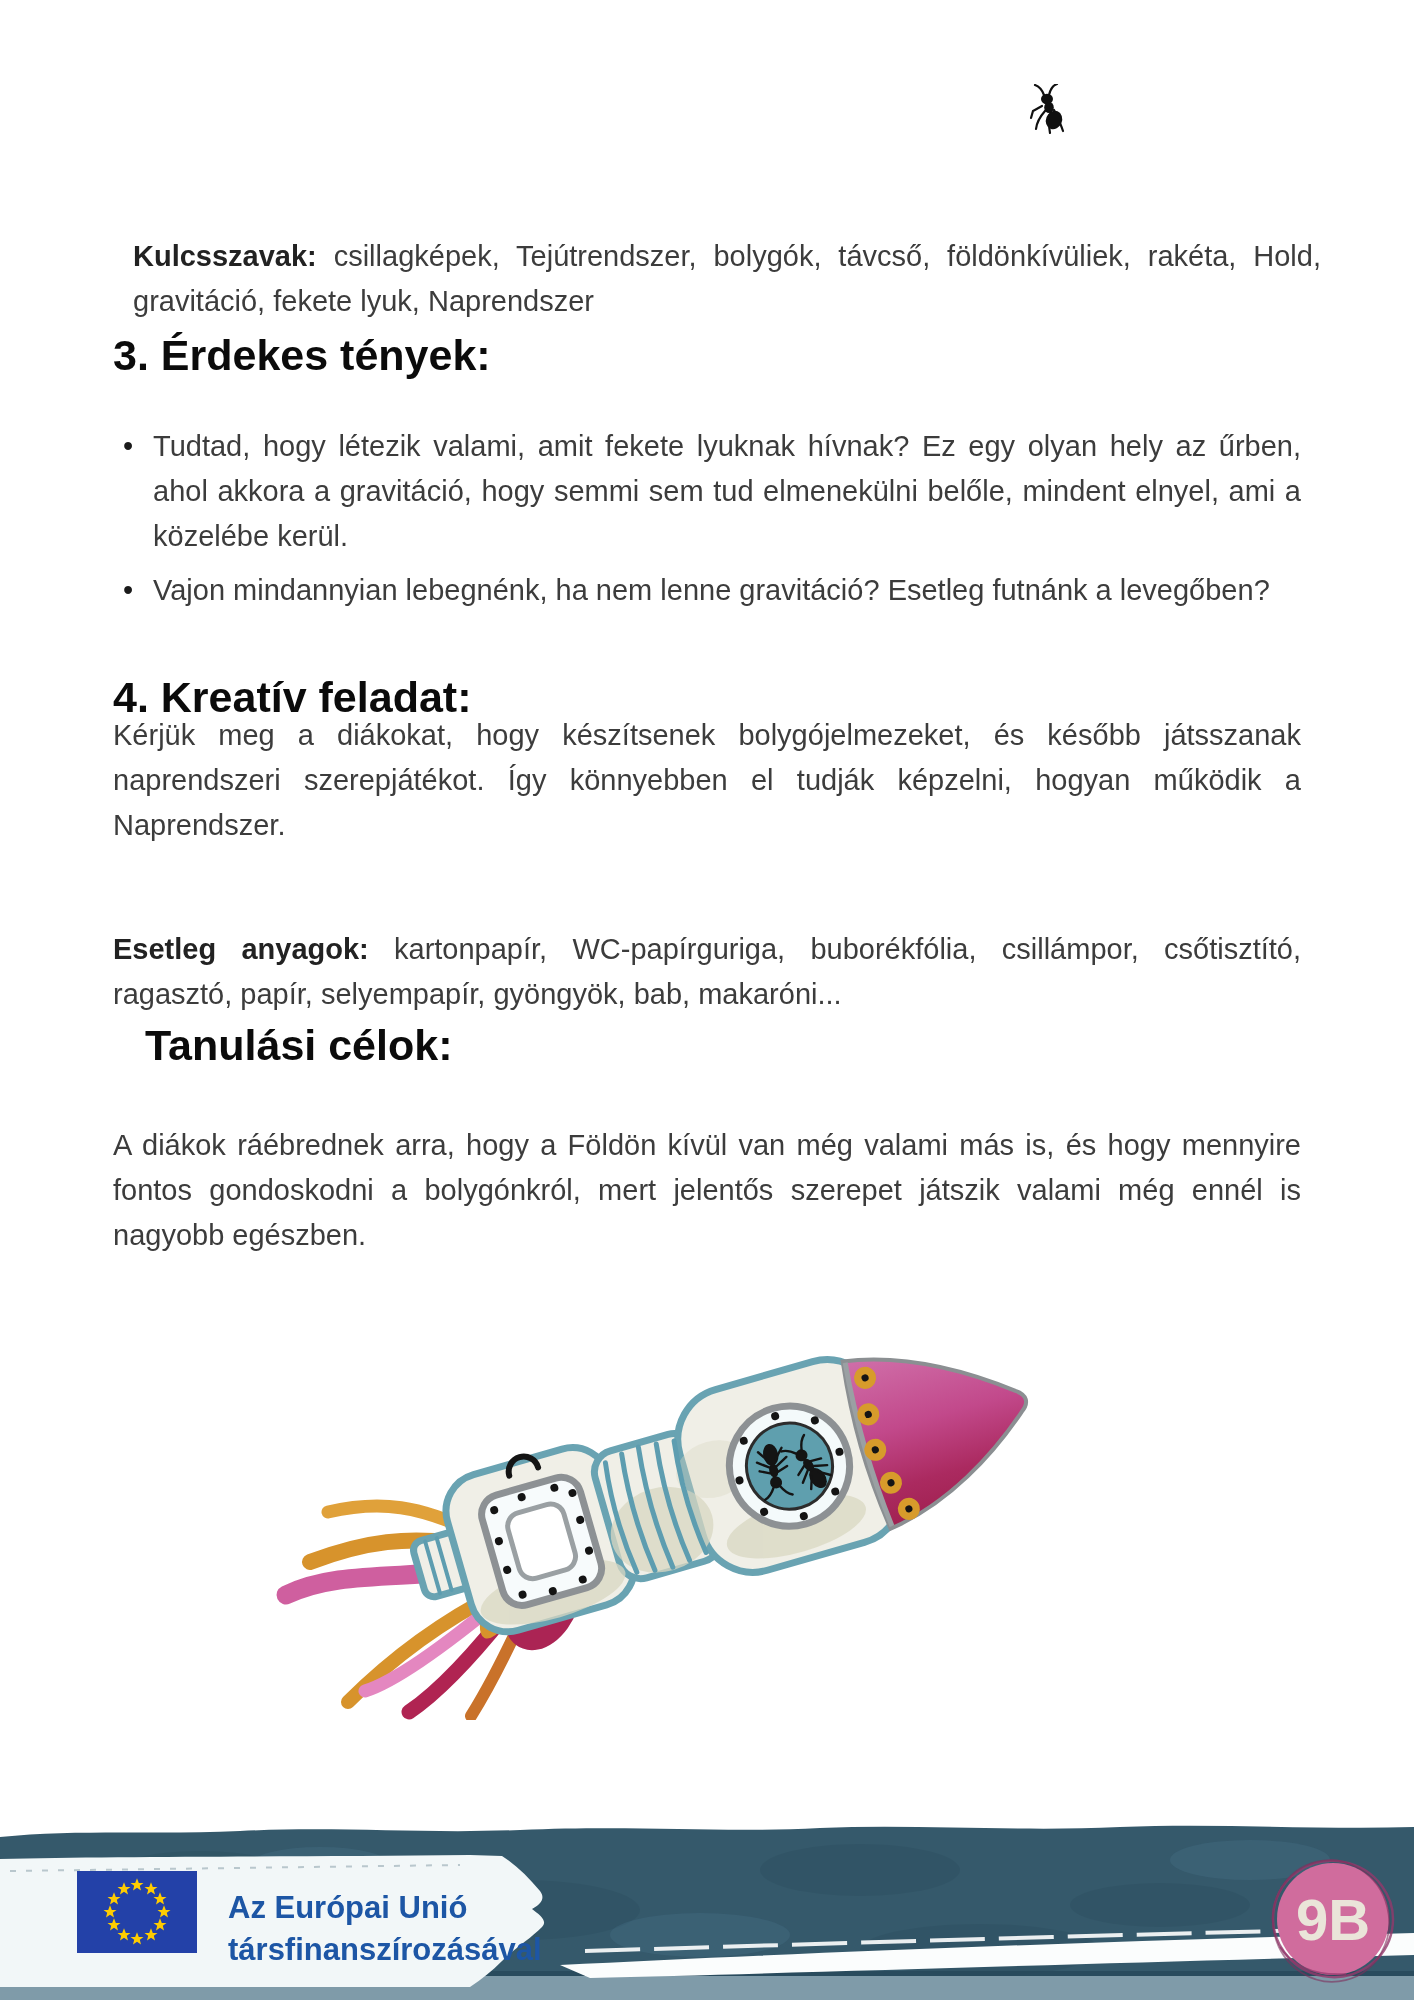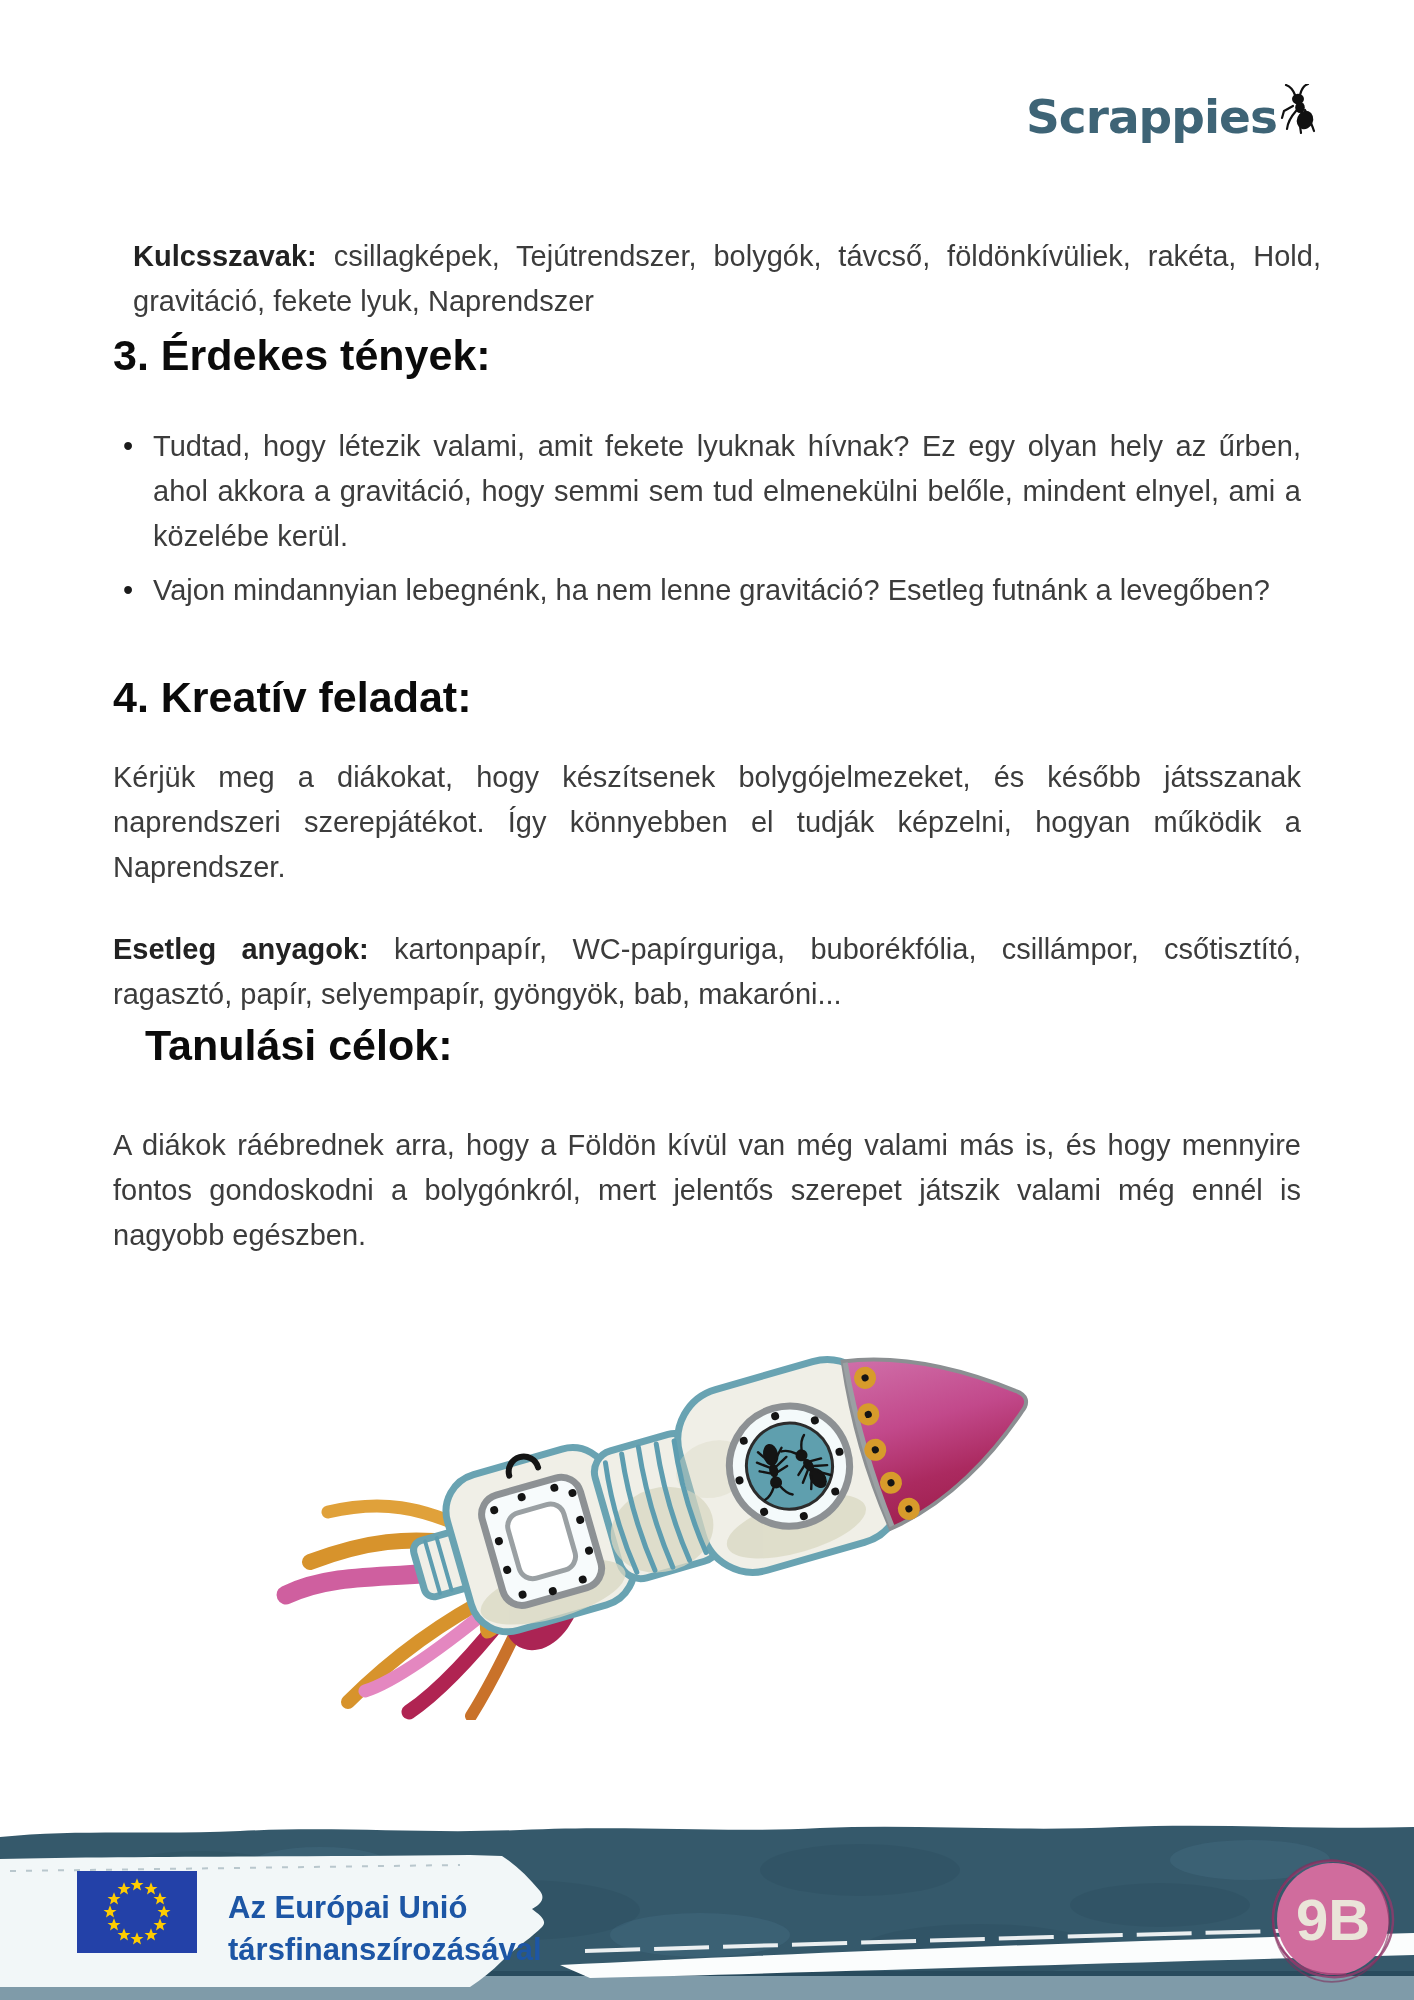--- a/index.html
+++ b/index.html
@@ -40,21 +40,20 @@
   .footer-wrap { position:absolute; left:0; top:1815px; width:1414px; height:185px; }
   .footer-wrap text { font-family:"Liberation Sans", sans-serif; }
   .badge-text { font-family:"DejaVu Sans", sans-serif; }
 </style>
 </head>
 <body>
 
 <div class="page">
 
   <div class="logo">
-    <span class="logo-text">Scrappies</span>
     <svg class="ant-svg" width="42" height="52" viewBox="0 0 42 52">
       <g fill="none" stroke="#101010" stroke-width="2.2" stroke-linecap="round">
         <path d="M16,11 Q13,3 7,1"></path>
         <path d="M21,11 Q23,2 29,0"></path>
         <path d="M14,22 L5,27 L3,34"></path>
         <path d="M17,27 Q9,36 8,45"></path>
         <path d="M23,28 Q20,40 22,49"></path>
         <path d="M26,26 Q32,38 35,47"></path>
       </g>
       <ellipse cx="19" cy="15" rx="6" ry="5.2" fill="#101010"></ellipse>
@@ -65,21 +64,21 @@
 
   <p class="copy" style="top:205px;margin-left:20px;"><strong>Kulcsszavak:</strong> <span>csillagképek, Tejútrendszer, bolygók, távcső, földönkívüliek, rakéta, Hold, gravitáció, fekete lyuk, Naprendszer</span></p>
 
   <h2 class="sec" style="top:332px;">3. Érdekes tények:</h2>
   <ul class="facts copy" style="top:424px;">
     <li>Tudtad, hogy létezik valami, amit fekete lyuknak hívnak? Ez egy olyan hely az űrben, ahol akkora a gravitáció, hogy semmi sem tud elmenekülni belőle, mindent elnyel, ami a közelébe kerül.</li>
     <li>Vajon mindannyian lebegnénk, ha nem lenne gravitáció? Esetleg futnánk a levegőben?</li>
   </ul>
 
   <h2 class="sec" style="top:674px;">4. Kreatív feladat:</h2>
-  <p class="copy" style="top:726px;">Kérjük meg a diákokat, hogy készítsenek bolygójelmezeket, és később játsszanak naprendszeri szerepjátékot. Így könnyebben el tudják képzelni, hogyan működik a Naprendszer.</p>
+  <p class="copy" style="top:684px;">Kérjük meg a diákokat, hogy készítsenek bolygójelmezeket, és később játsszanak naprendszeri szerepjátékot. Így könnyebben el tudják képzelni, hogyan működik a Naprendszer.</p>
   <p class="copy" style="top:898px;"><strong>Esetleg anyagok:</strong> <span>kartonpapír, WC-papírguriga, buborékfólia, csillámpor, csőtisztító, ragasztó, papír, selyempapír, gyöngyök, bab, makaróni...</span></p>
 
   <h2 class="sec" style="top:1022px;margin-left:32px;">Tanulási célok:</h2>
   <p class="copy" style="top:1094px;">A diákok ráébrednek arra, hogy a Földön kívül van még valami más is, és hogy mennyire fontos gondoskodni a bolygónkról, mert jelentős szerepet játszik valami még ennél is nagyobb egészben.</p>
 
   <div class="rocket-wrap">
     <svg width="920" height="470" viewBox="0 0 920 470">
       <defs>
         <linearGradient id="coneGrad" x1="0" y1="0" x2="0" y2="1">
           <stop offset="0" stop-color="#d06fa9"></stop>

